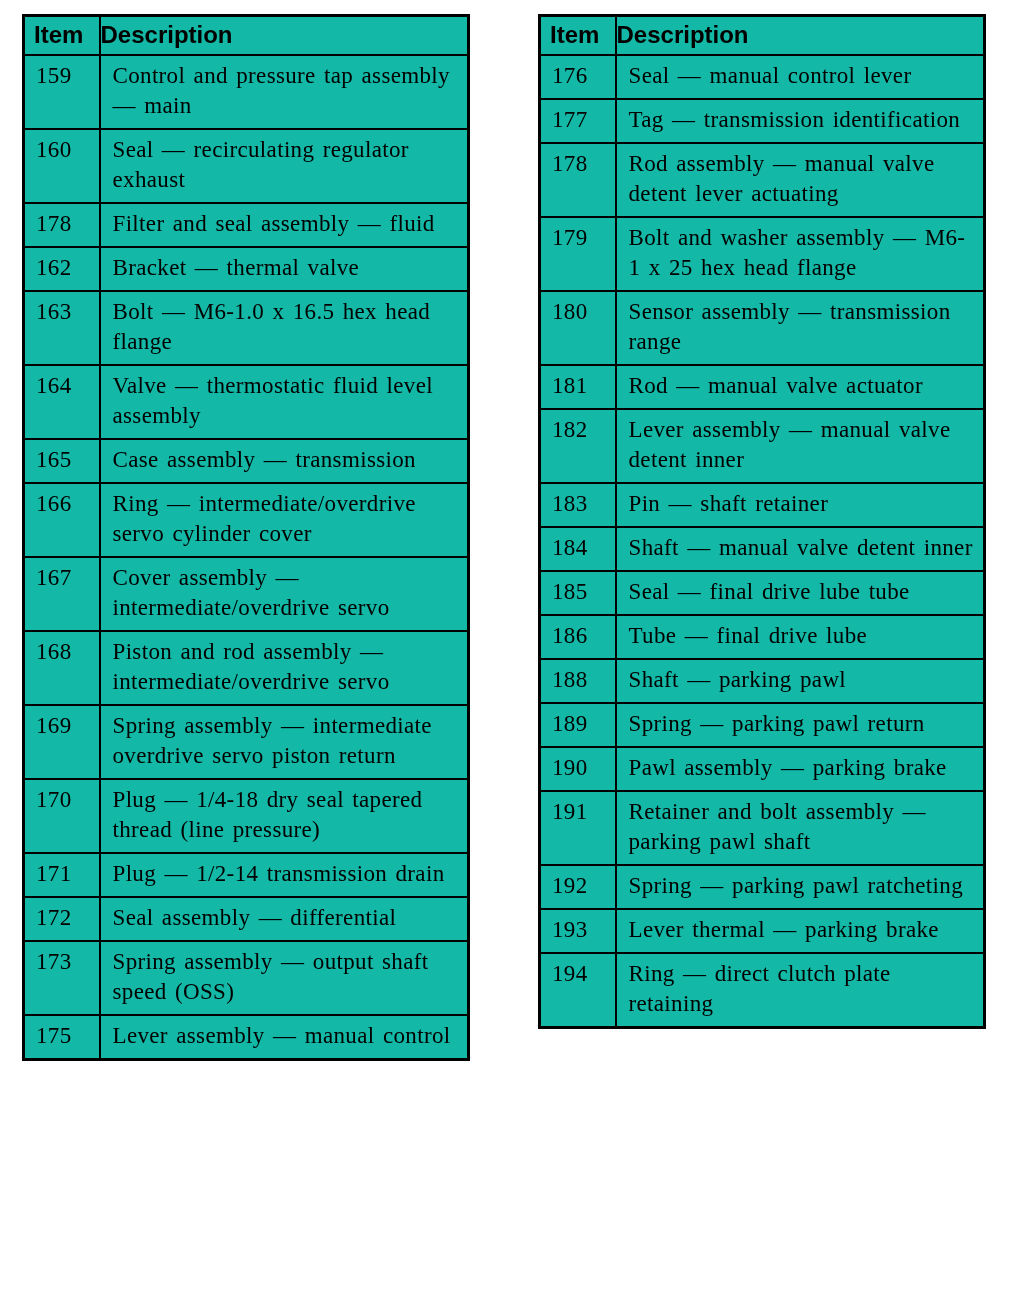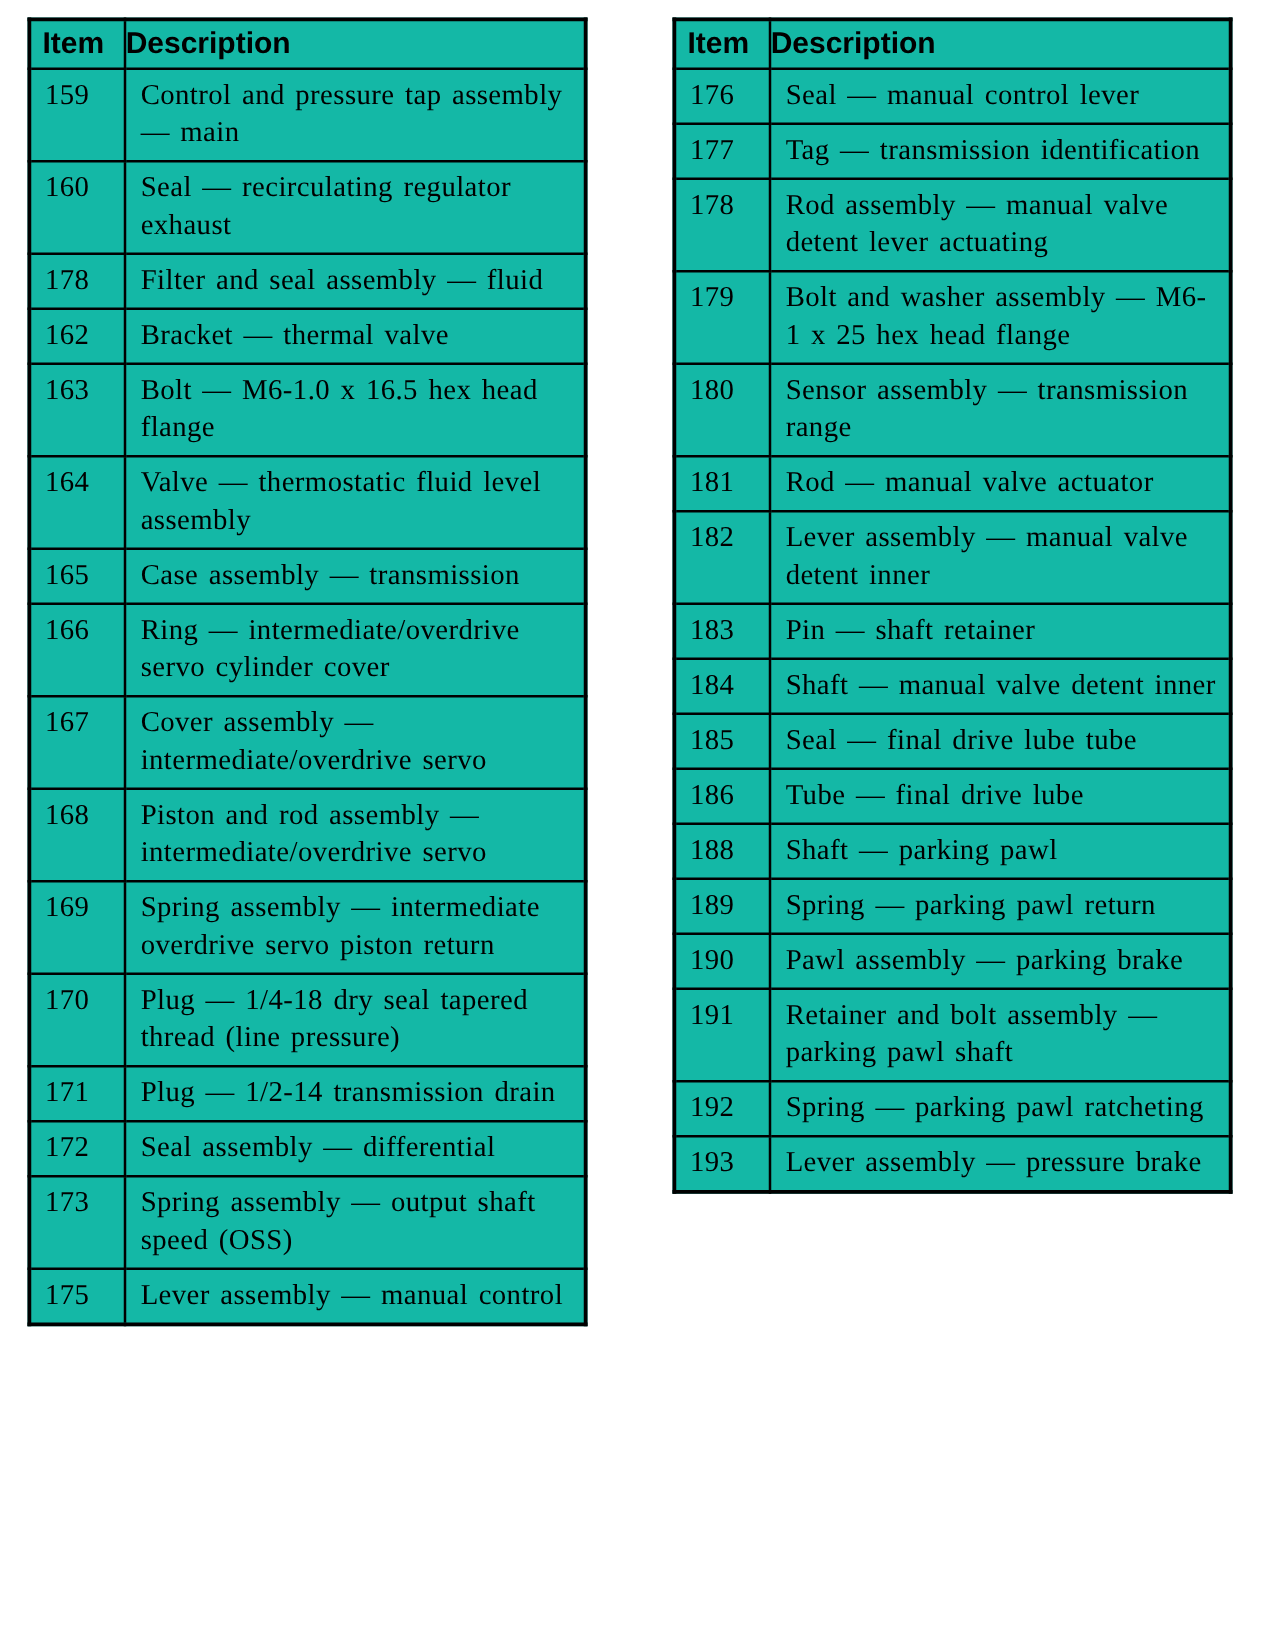--- a/index.html
+++ b/index.html
@@ -218,19 +218,23 @@
           <tr>
             <td class="col-item">191</td>
             <td class="col-desc">Retainer and bolt assembly — parking pawl shaft</td>
           </tr>
           <tr>
             <td class="col-item">192</td>
             <td class="col-desc">Spring — parking pawl ratcheting</td>
           </tr>
           <tr>
             <td class="col-item">193</td>
-            <td class="col-desc">Lever assembly — pressure brake</td>
+            <td class="col-desc">Lever thermal — parking brake</td>
+          </tr>
+          <tr>
+            <td class="col-item">194</td>
+            <td class="col-desc">Ring — direct clutch plate retaining</td>
           </tr>
         </tbody>
     </table>
 
   </div>
 </div>
 
 </body></html>

